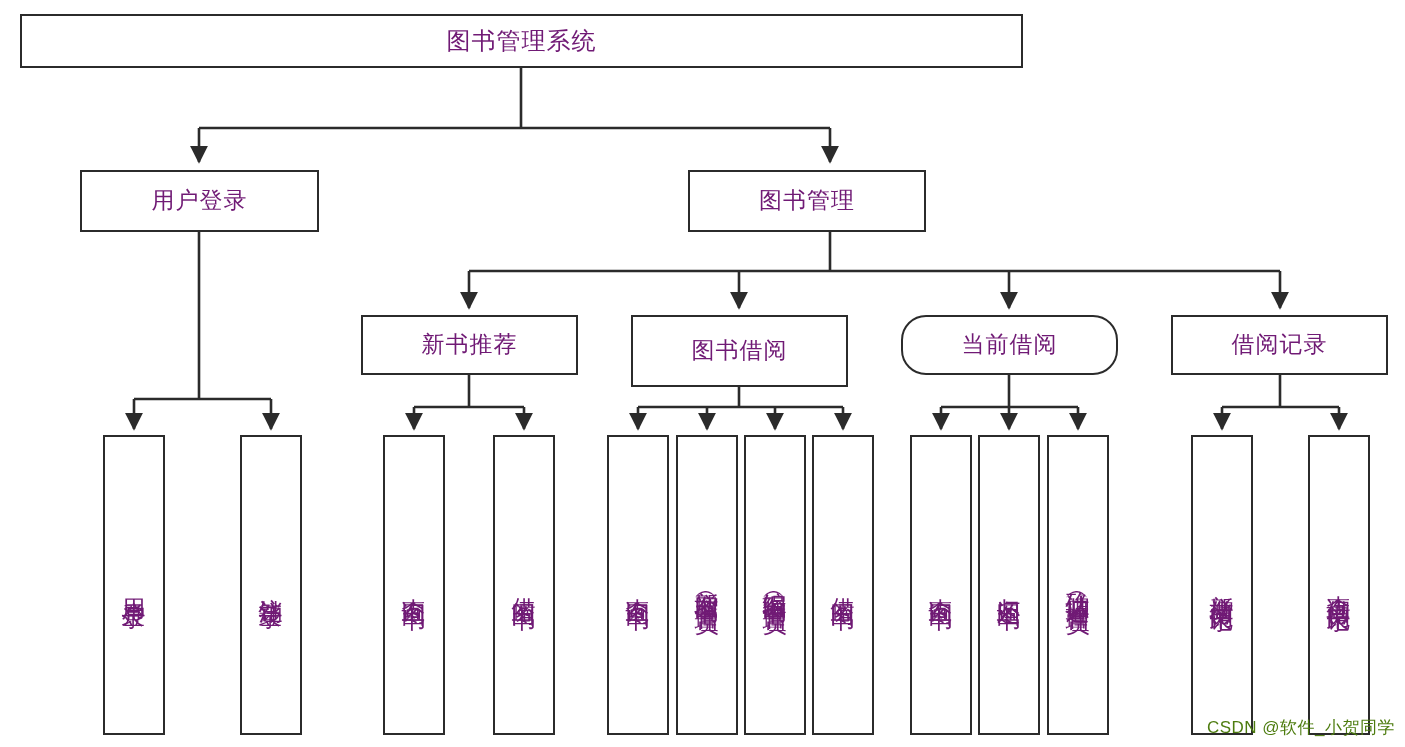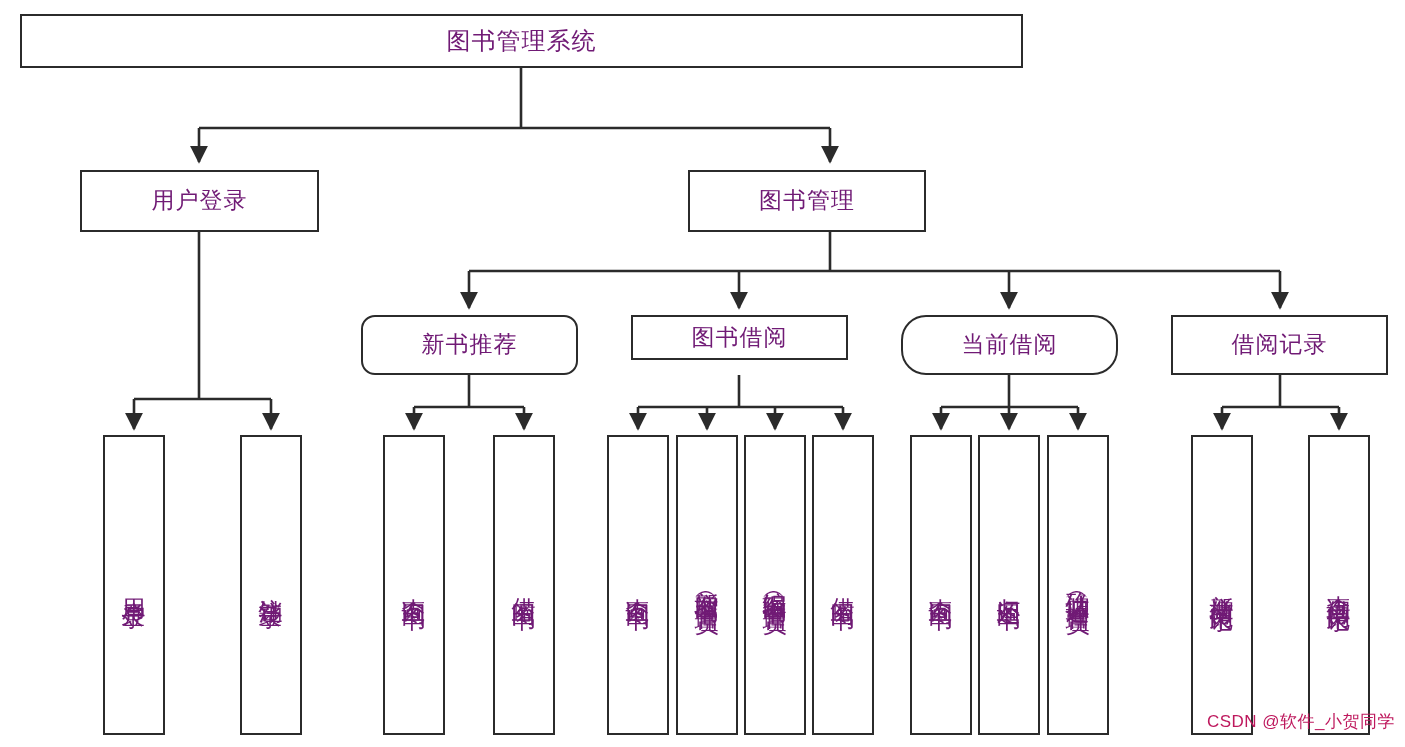--- a/index.html
+++ b/index.html
@@ -56,23 +56,23 @@
     writing-mode: vertical-rl;
     text-orientation: upright;
     font-size: 24px;
     line-height: 1.05;
     letter-spacing: 3px;
     white-space: nowrap;
   }
   .watermark {
     position: absolute;
     right: 10px;
-    bottom: 14px;
+    bottom: 8px;
     font-size: 17px;
-    color: #be185d;
+    color: #4d7c0f;
     white-space: nowrap;
     letter-spacing: 0.5px;
   }
 </style>
 </head>
 <body>
 
 <div id="canvas">
 
   <svg id="edges" viewBox="0 0 1405 747" xmlns="http://www.w3.org/2000/svg">
@@ -129,24 +129,24 @@
     <span class="lbl">图书管理系统</span>
   </div>
 
   <div class="node h-node" style="left:80px; top:170px; width:239px; height:62px;">
     <span class="lbl">用户登录</span>
   </div>
   <div class="node h-node" style="left:688px; top:170px; width:238px; height:62px;">
     <span class="lbl">图书管理</span>
   </div>
 
-  <div class="node h-node" style="left:361px; top:315px; width:217px; height:60px;border-radius:14px;">
+  <div class="node h-node" style="left:361px; top:315px; width:217px; height:60px;">
     <span class="lbl">新书推荐</span>
   </div>
-  <div class="node h-node" style="left:631px; top:315px; width:217px; height:45px;">
+  <div class="node h-node" style="left:631px; top:315px; width:217px; height:72px;">
     <span class="lbl">图书借阅</span>
   </div>
   <div class="node h-node" style="left:901px; top:315px; width:217px; height:60px;border-radius:25px;">
     <span class="lbl">当前借阅</span>
   </div>
   <div class="node h-node" style="left:1171px; top:315px; width:217px; height:60px;">
     <span class="lbl">借阅记录</span>
   </div>
 
   <div class="node v-node" style="left:103px; top:435px; width:62px; height:300px;">

